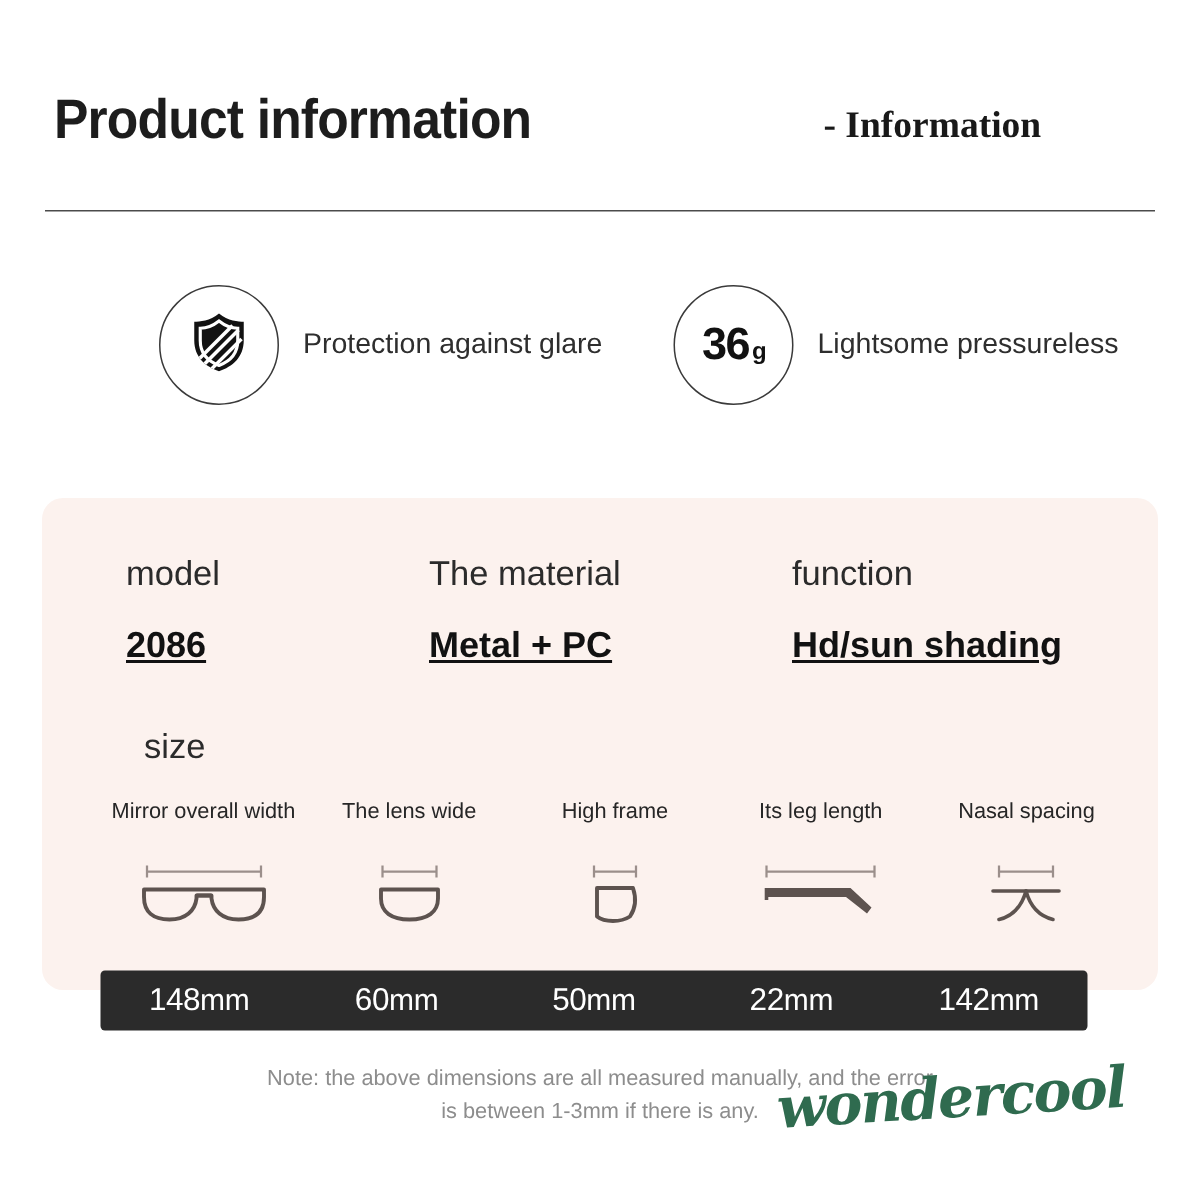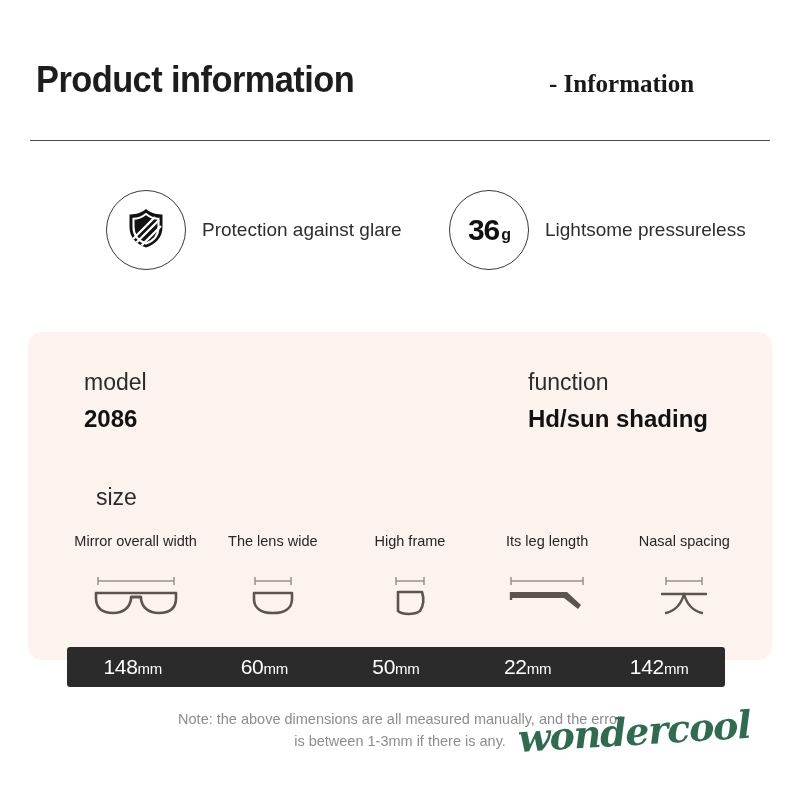--- a/index.html
+++ b/index.html
@@ -117,22 +117,23 @@
     font-size: 23px;
     color: #2b2b2b;
     line-height: 1.28;
     white-space: nowrap;
   }
   .spec-value {
     font-size: 24px;
     font-weight: bold;
     color: #121212;
     line-height: 1.3;
-    margin-top: 6px;
-    white-space: nowrap;
+    margin-top: 18px;
+    white-space: nowrap;
+    text-decoration: underline;
   }
 
   .size-title {
     position: absolute;
     left: 68px; top: 152px;
     font-size: 23px;
     color: #2b2b2b;
   }
 
   
@@ -177,21 +178,21 @@
     flex: 1;
     text-align: center;
     color: #ffffff;
     white-space: nowrap;
   }
   .value-num {
     font-size: 21px;
     letter-spacing: -0.3px;
   }
   .value-unit {
-    font-size: 15px;
+    font-size: 20px;
     letter-spacing: -0.2px;
   }
 
   
   .note {
     position: absolute;
     left: 0; top: 376px;
     width: 744px;
     text-align: center;
     font-size: 14.5px;
@@ -259,20 +260,24 @@
 
 </div>
 
 <div class="panel">
 
   <div class="spec-row">
     <div class="spec-col spec-col-1">
       <div class="spec-label">model</div>
       <div class="spec-value">2086</div>
     </div>
+    <div class="spec-col spec-col-2">
+      <div class="spec-label">The material</div>
+      <div class="spec-value">Metal + PC</div>
+    </div>
     <div class="spec-col spec-col-3">
       <div class="spec-label">function</div>
       <div class="spec-value">Hd/sun shading</div>
     </div>
   </div>
 
   <div class="size-title">size</div>
 
   <div class="size-cols">
 

